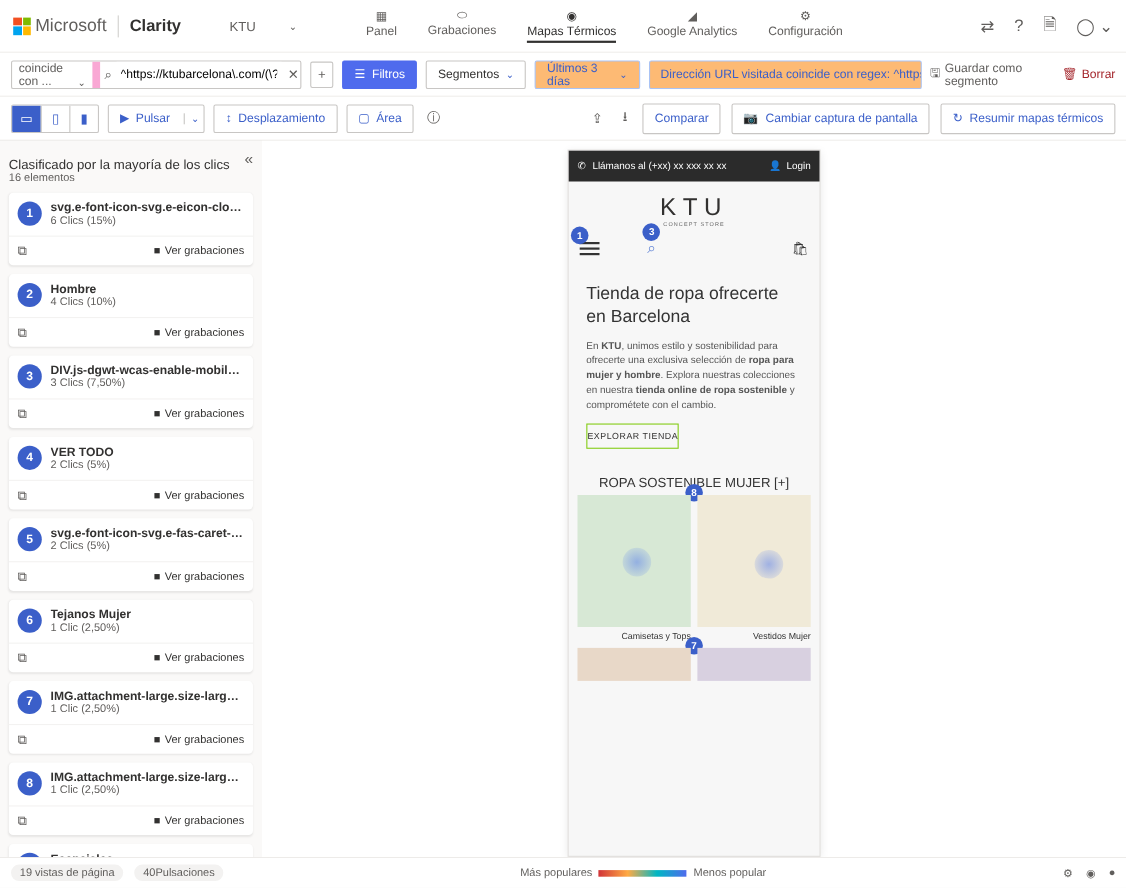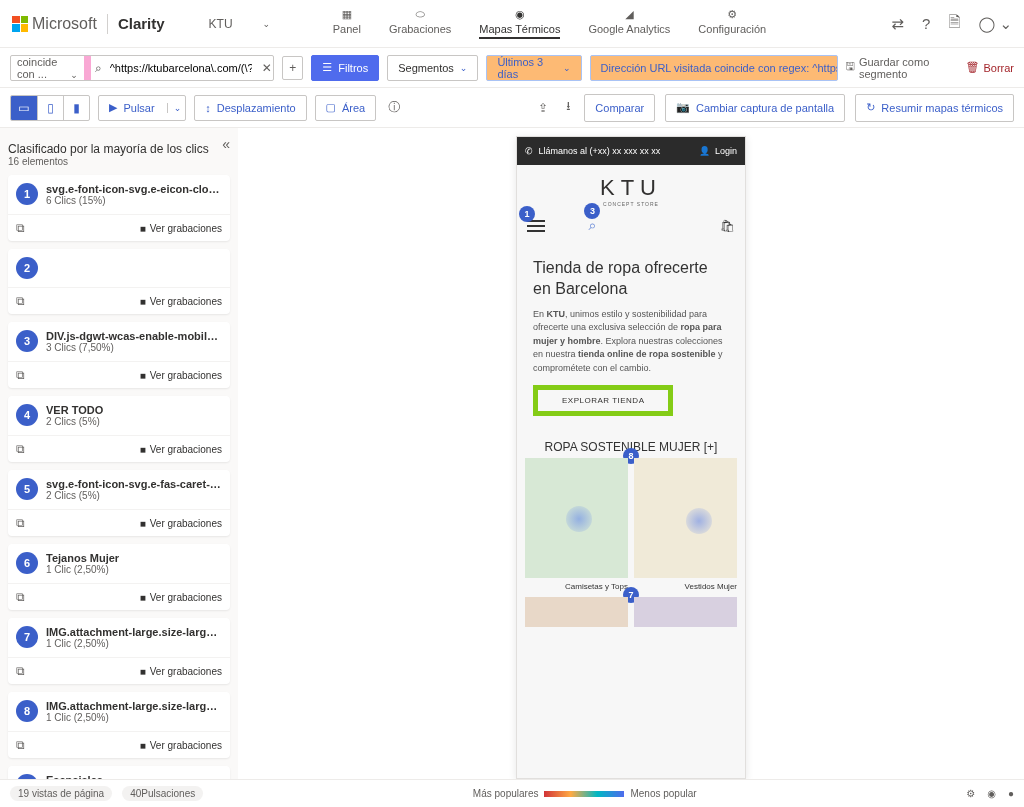--- a/index.html
+++ b/index.html
@@ -61,21 +61,21 @@
 .p-logo{text-align:center;padding:10px 0 6px}
 .ktu{font-size:22px;letter-spacing:6px;font-weight:300}
 .ktu-sub{font-size:5px;letter-spacing:1px;color:#666}
 .p-icons{display:flex;align-items:center;justify-content:space-between;padding:4px 10px 10px;position:relative}
 .ham{width:18px;height:12px;display:flex;flex-direction:column;justify-content:space-between}
 .ham span{height:2px;background:#333;display:block}
 .badge{position:absolute;width:16px;height:16px;border-radius:50%;background:#3b5fc9;color:#fff;font-size:9px;display:flex;align-items:center;justify-content:center;font-weight:600}
 .p-hero{padding:14px 16px}
 .p-h1{font-size:16px;color:#333;line-height:1.3}
 .p-txt{font-size:9px;color:#555;line-height:1.5;margin-top:8px}
-.p-cta{display:inline-block;margin-top:10px;padding:6px 24px;border:5px solid #84cc16;font-size:8px;letter-spacing:.5px}
+.p-cta{display:inline-block;margin-top:10px;padding:6px 0;border:1px solid #84cc16;font-size:8px;letter-spacing:.5px}
 .p-sec{text-align:center;font-size:12px;padding:10px 0 4px;color:#333}
 .p-grid{display:flex;gap:6px;padding:0 8px;position:relative}
 .p-prod{flex:1;text-align:right}
 .p-img{height:120px;background:#d7e8d5;margin-bottom:4px;position:relative;overflow:hidden}
 .p-img.dress{background:#f0ead8}
 .p-prod-label{font-size:8px;color:#333}
 .footer{height:28px;background:#fff;border-top:1px solid #edebe9;display:flex;align-items:center;padding:0 10px;gap:10px;font-size:10px;color:#605e5c}
 .stat-pill{background:#f3f2f1;padding:2px 8px;border-radius:10px}
 .legend{margin:0 auto;display:flex;align-items:center;gap:6px}
 .gradient{width:80px;height:6px;background:linear-gradient(90deg,#d13438,#ffaa44,#00b7c3,#4f6bed)}
@@ -225,20 +225,24 @@
             <span class="copy-ico">⧉</span>
             <div class="rec-link">
               <span>■</span>
               <span>Ver grabaciones</span>
             </div>
           </div>
         </div>
         <div class="card">
           <div class="card-top">
             <div class="rank">2</div>
+            <div class="ct">
+              <div class="ct-name">Hombre</div>
+              <div class="ct-meta">4 Clics (10%)</div>
+            </div>
           </div>
           <div class="card-bot">
             <span class="copy-ico">⧉</span>
             <div class="rec-link">
               <span>■</span>
               <span>Ver grabaciones</span>
             </div>
           </div>
         </div>
         <div class="card">

